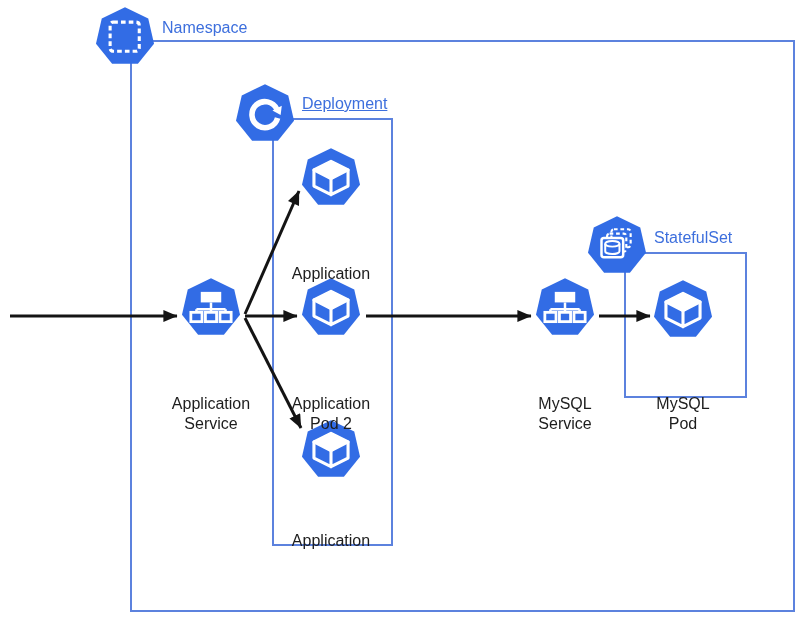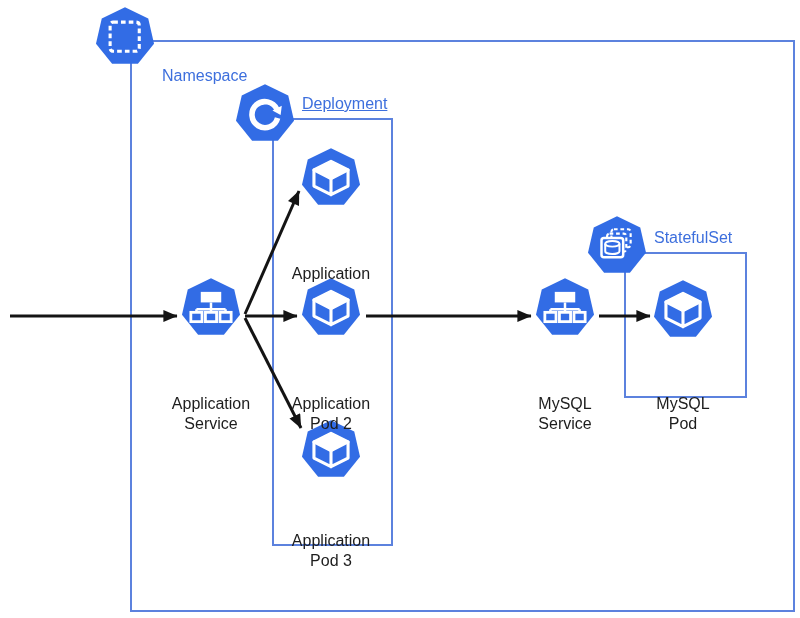--- a/index.html
+++ b/index.html
@@ -129,41 +129,40 @@
     <div class="node" style="left:652px;top:279px;">
       <svg viewBox="0 0 100 100">
         <polygon class="hept" points="50,2 87.5,20.1 96.8,60.7 70.8,93.2 29.2,93.2 3.2,60.7 12.5,20.1"></polygon>
         <path d="M50 23 L77.5 37 L50 51 L22.5 37 Z" fill="#fff" stroke="#fff" stroke-width="5" stroke-linejoin="round"></path>
         <path d="M22.5 37 L22.5 63 L50 77 L50 51 M77.5 37 L77.5 63 L50 77" fill="none" stroke="#fff" stroke-width="5" stroke-linejoin="round" stroke-linecap="round"></path>
       </svg>
     </div>
   </div>
 
   <div class="labels-layer">
-    <div class="glabel" style="left:162px;top:19px;margin-top:48px;">Namespace</div>
+    <div class="glabel" style="left:162px;top:19px;">Namespace</div>
     <div class="glabel" style="left:302px;top:95px;text-decoration:underline;">Deployment</div>
     <div class="glabel" style="left:654px;top:229px;">StatefulSet</div>
 
     <div class="nlabel" style="left:146px;top:350px;">
       <div>Application</div>
       <div>Service</div>
     </div>
 
     <div class="nlabel" style="left:266px;top:220px;">
       <div>Application</div>
     </div>
 
     <div class="nlabel" style="left:266px;top:350px;">
       <div>Application</div>
       <div>Pod 2</div>
     </div>
 
     <div class="nlabel" style="left:266px;top:487px;">
       <div>Application</div>
-      <div>Pod 3</div>
     </div>
 
     <div class="nlabel" style="left:500px;top:350px;">
       <div>MySQL</div>
       <div>Service</div>
     </div>
 
     <div class="nlabel" style="left:618px;top:350px;">
       <div>MySQL</div>
       <div>Pod</div>

